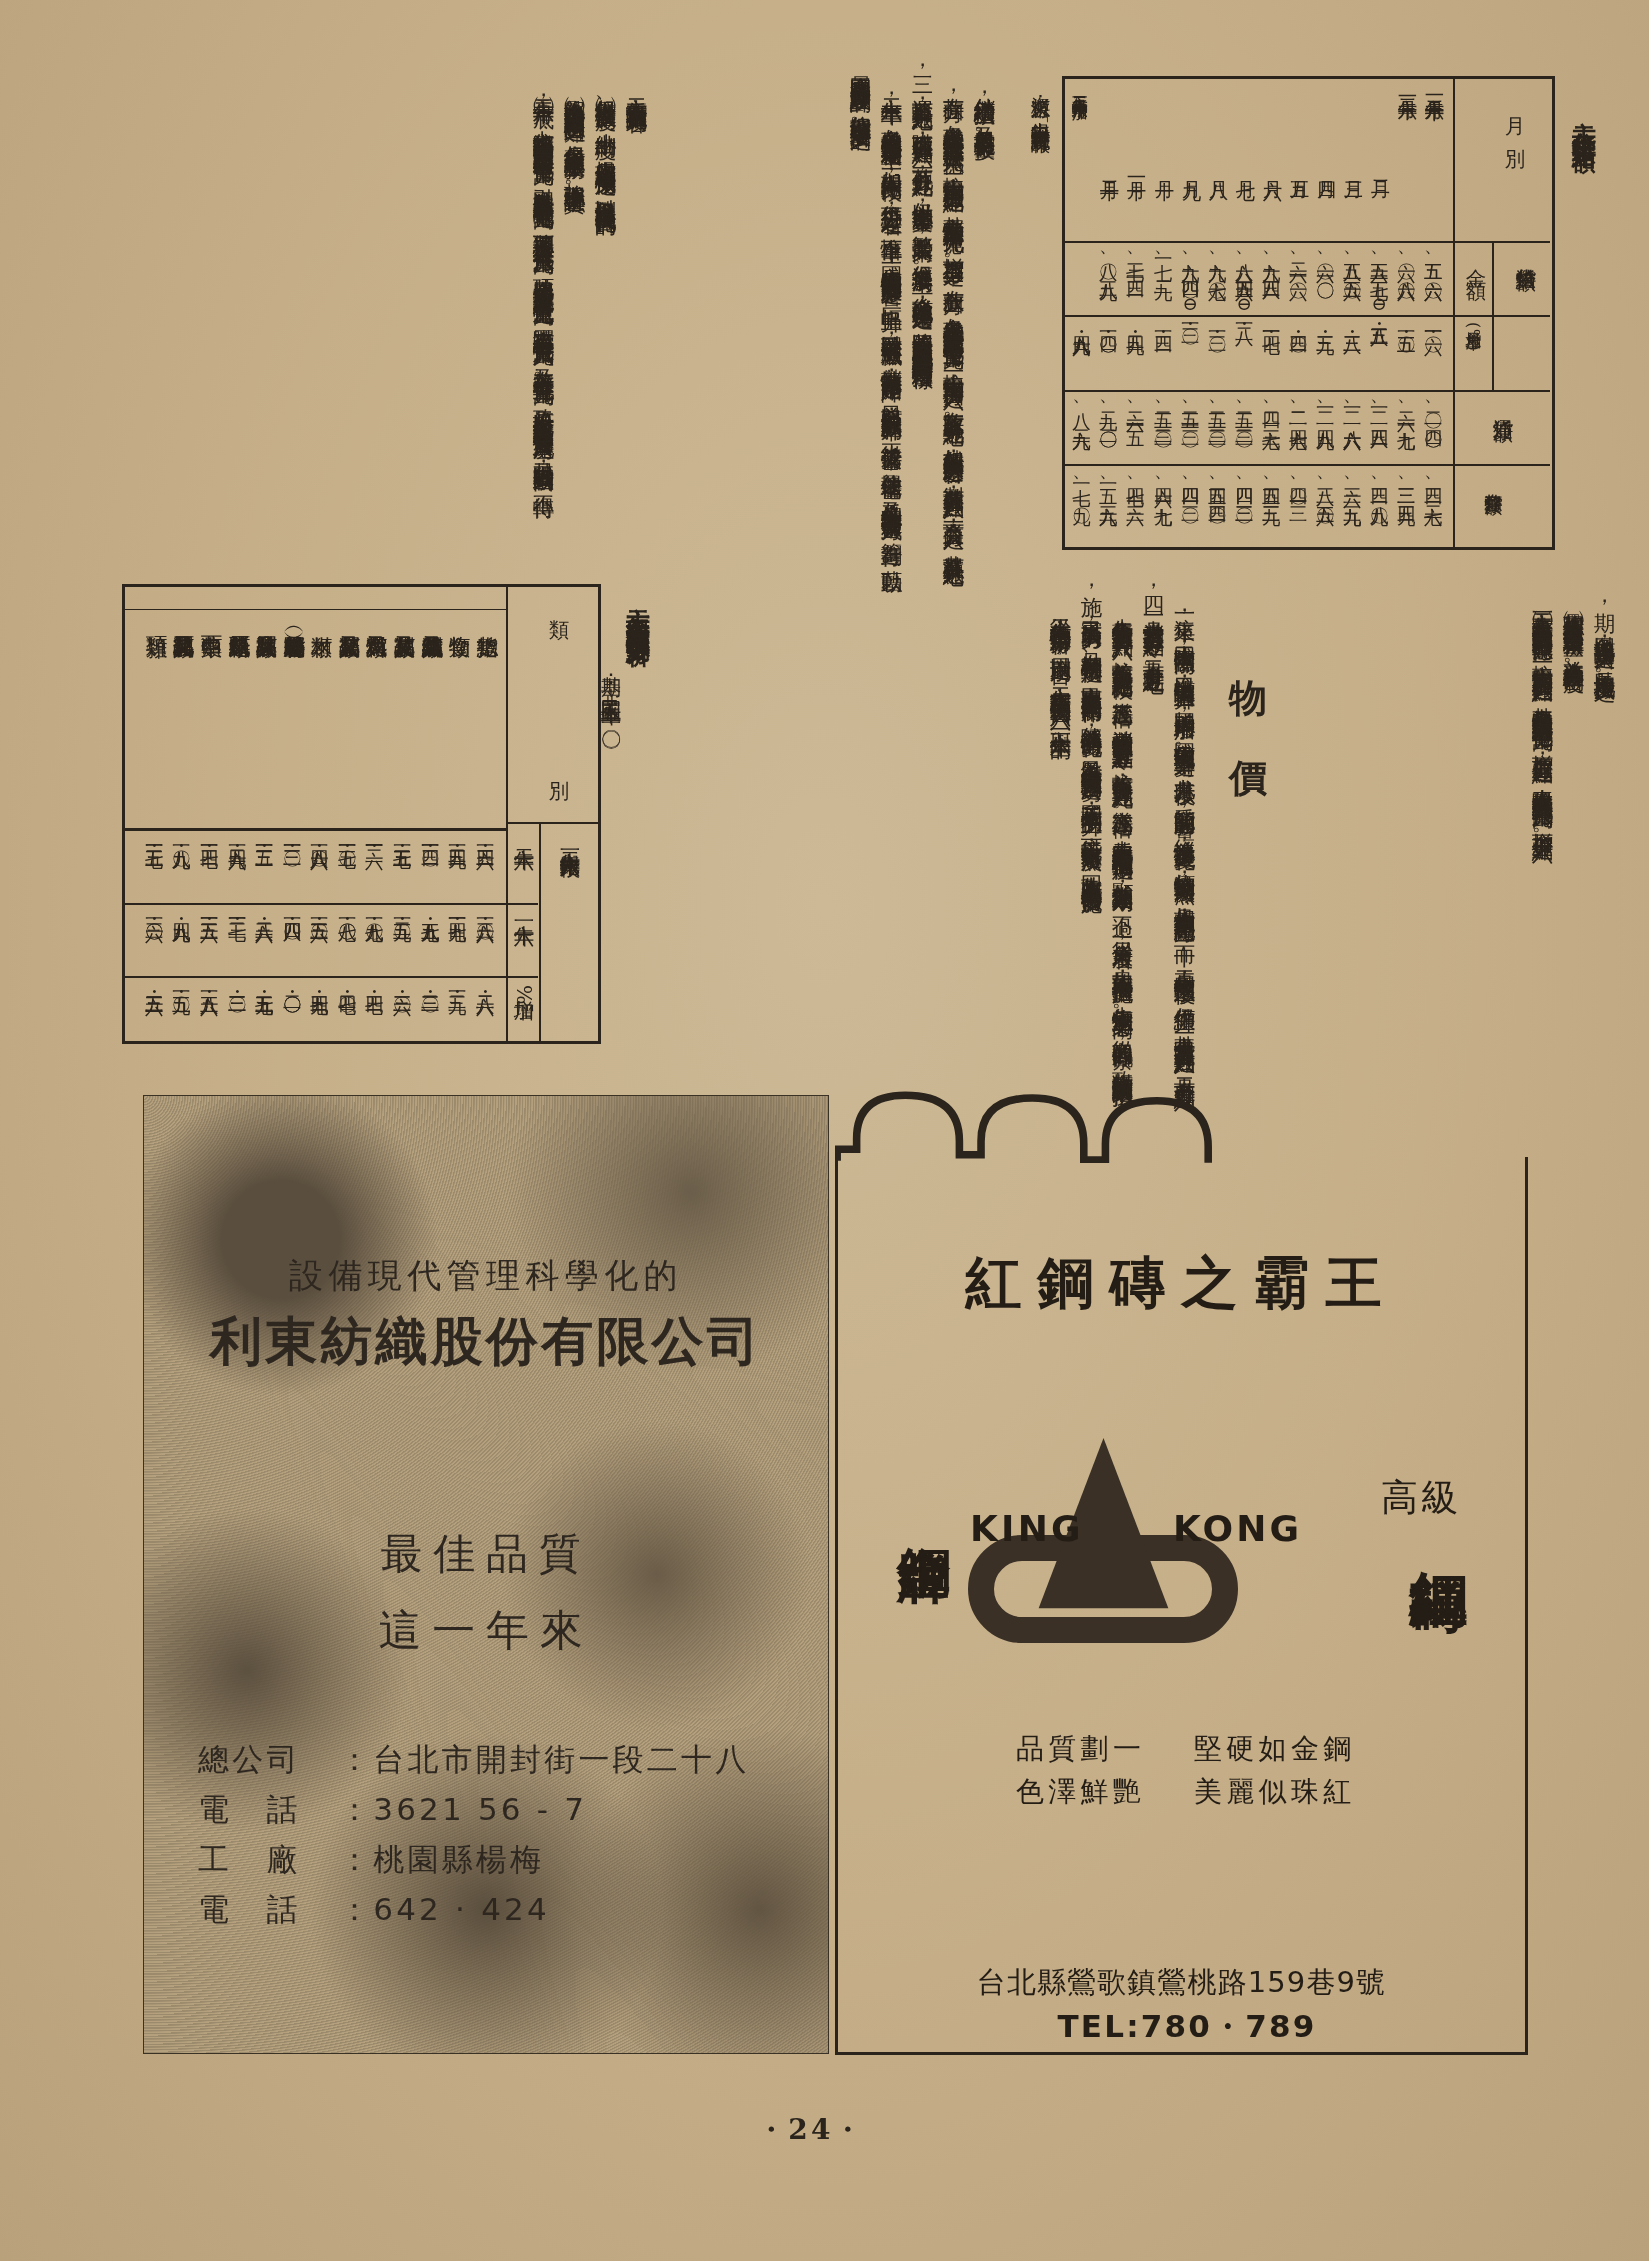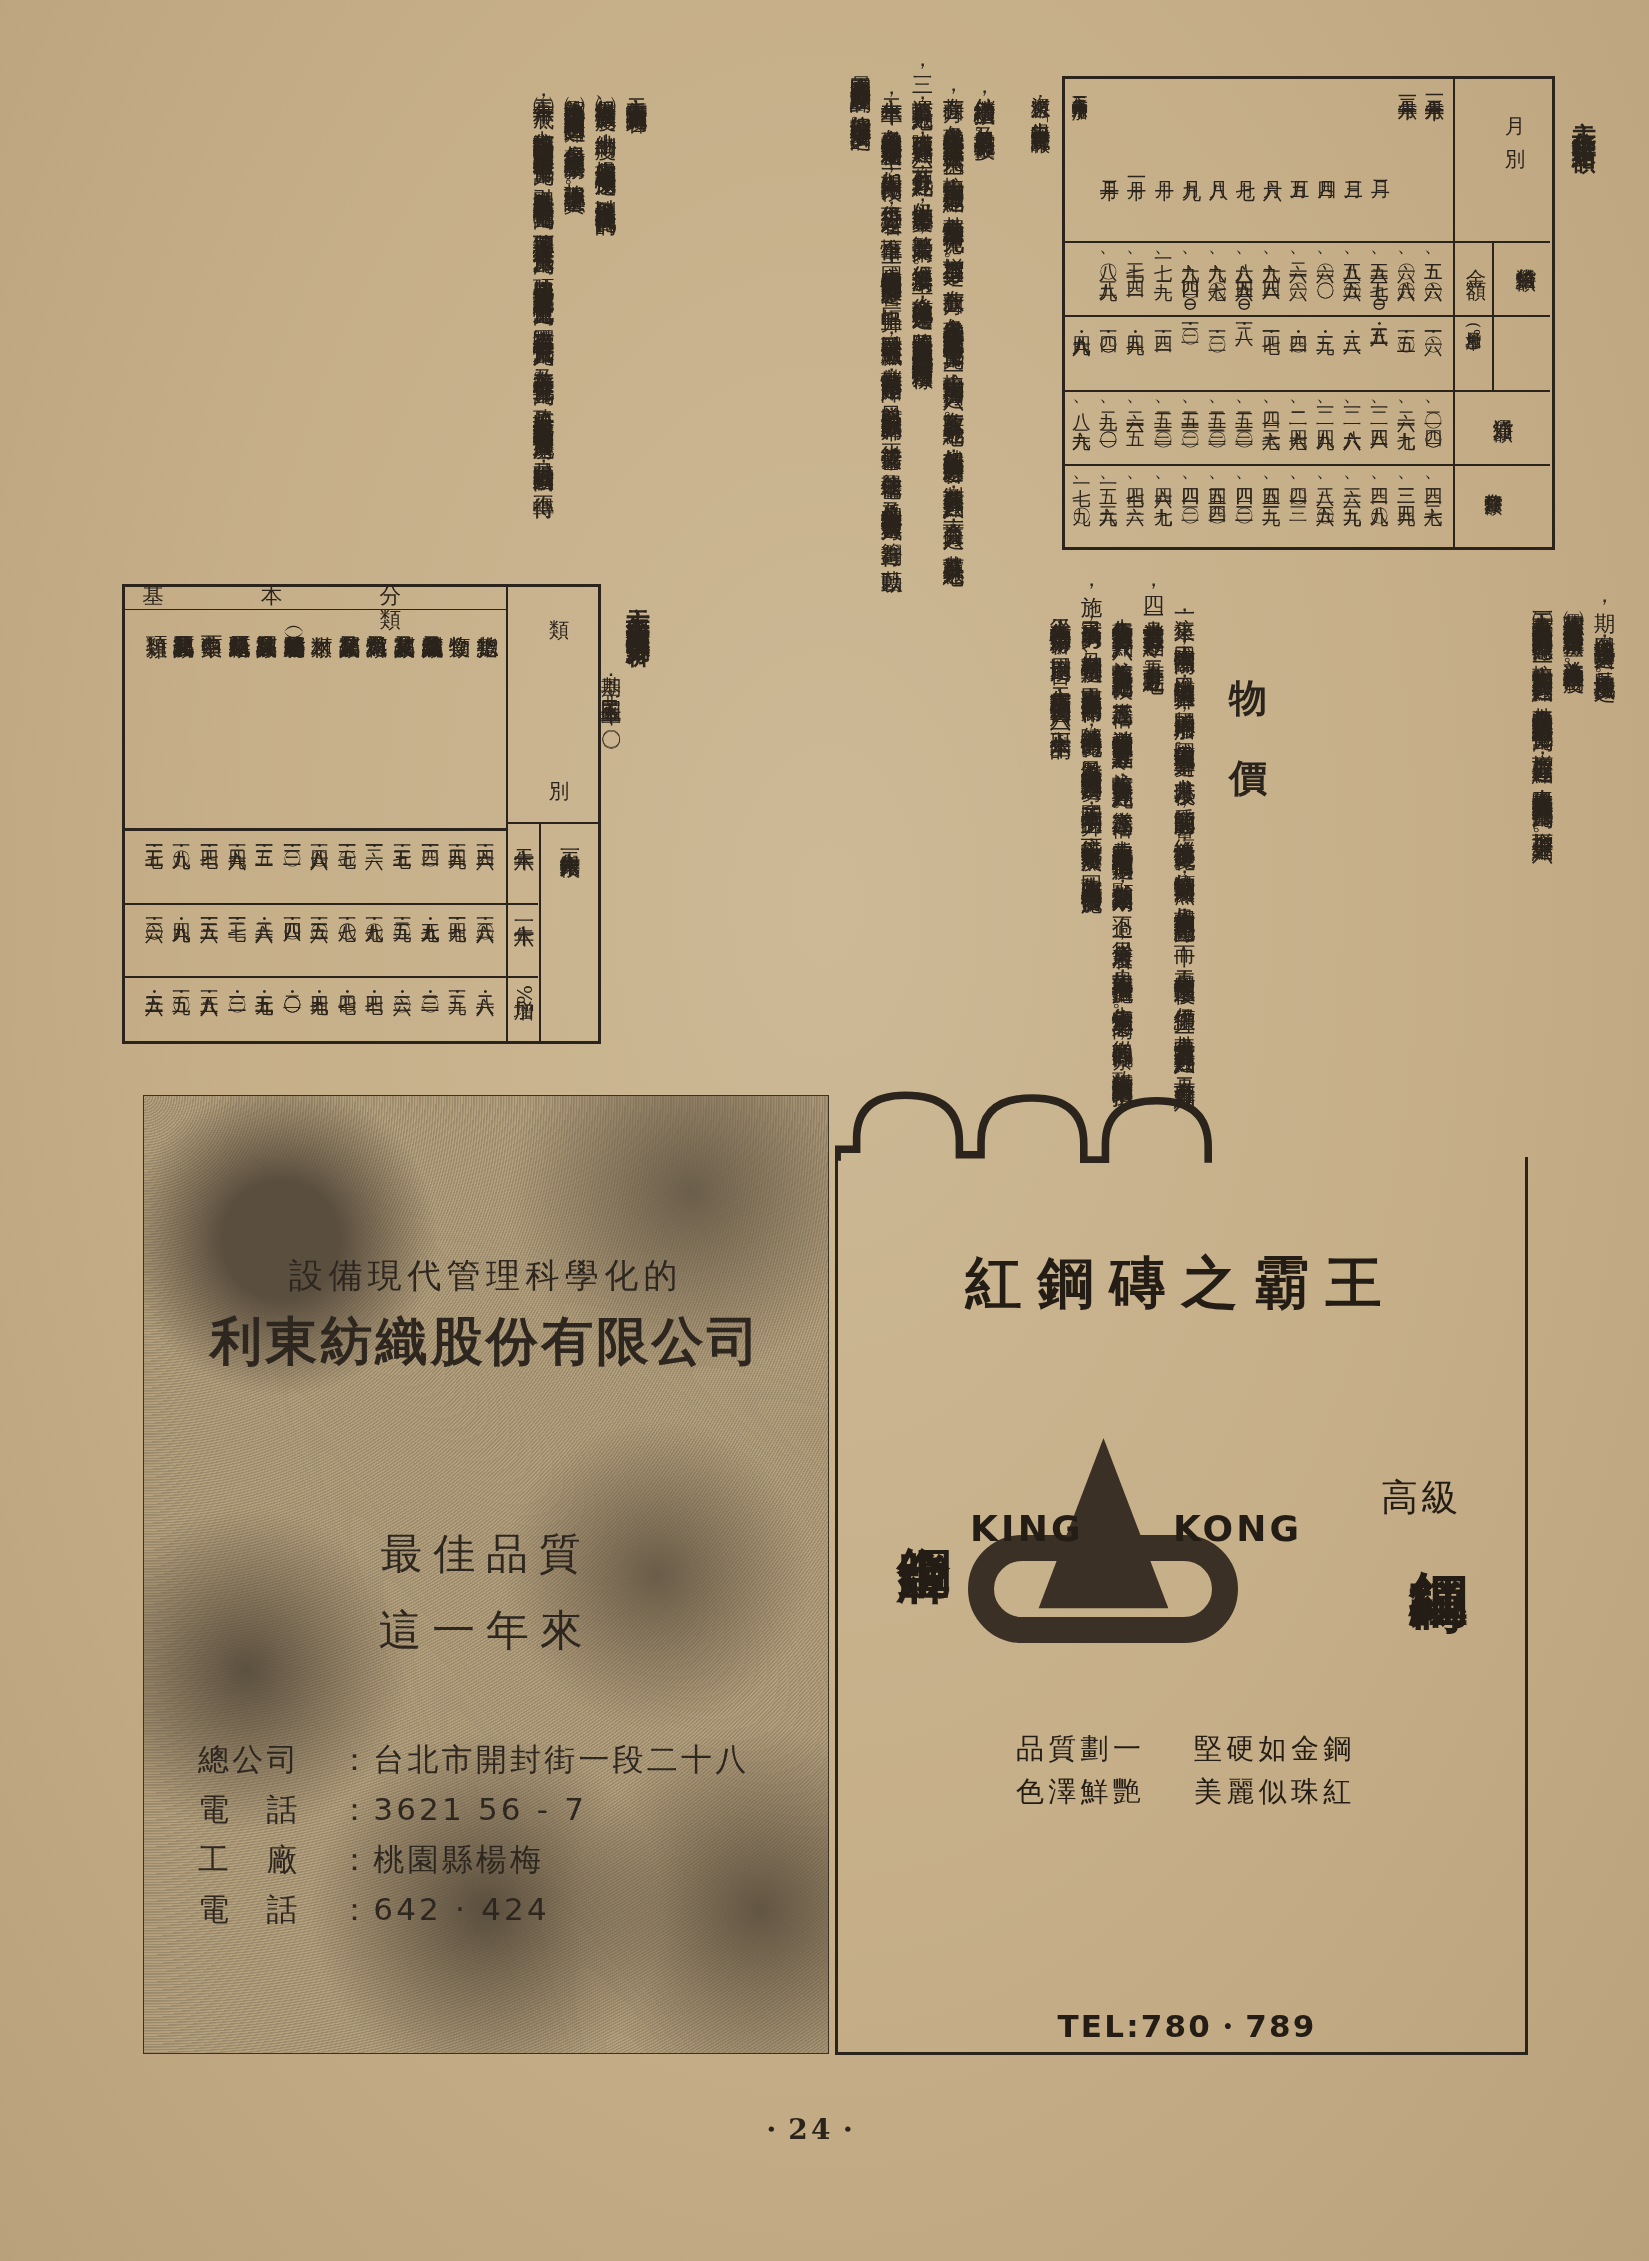--- a/index.html
+++ b/index.html
@@ -146,21 +146,20 @@
 
   <div class="title-big" style="left:1222px;top:649px;font-size:38px;letter-spacing:81px;">物價</div>
   <div class="col-text" style="left:611px;top:579px;height:497px;width:589px;" id="price-body"><div style="text-indent: 1em;">這一年來，由于國際物價高漲，進出口物價隨着大幅上升，加以國內需求增加，國內物價呈現全面上升之勢。尤其十月以後，受能源問題的影響，經濟情況多起重大變化，物價波動亦較前更激烈，如十月物價水準曾創歷年高紀錄，而十一、十二兩個月物價大幅上漲後，仍續作上升，其中十一月躉售指數上升百分之二點八四，十二月上升百分之四點六四，十一月消費者指數上升百分之二點零一，十二月上升百分之零點五七。</div><div style="text-indent: 1em;">去年全年躉售物價指數上升百分二二點八六，較前年全年上升百分之四點七相比較，幾高達五倍，消費者物價指數全年上升百分之一三點零五，較前年全年上升百分之四點九，亦幾高達三倍。由此看來去年政府採取種種措施穩定物價，顯然並未達到預期效果，不過，從另一角度來看，如果政府不採取這些措施，去年物價上漲率必更高。從客觀的條件觀察，政府對於物價調整政策及限價措施，實已盡了最大的努力，且在初期確對穩定物價、定安民生方面發生了很大的制衡作用，然隨着經濟情勢的變化，以及衡量六十三年世界物價與經濟貿易趨勢，我國六十三年物價的上升，可能較六十二年有過而無不及，因此政府在政策上將有部份改變措施。</div><div style="text-indent: 1em;">從六十二年躉售物價變動情形分析，以用途別而言，六十二年生產用品類躉售物價為一三六・四六，與六十一年全年的一</div></div>
 
   <div class="title-big" style="left:622px;top:589px;font-size:24px;letter-spacing:2.2px;">六十二年與六十一年躉售物價變動分析</div>
   <div class="col-text" style="left:595px;top:660px;font-size:20.5px;height:270px;">基期：民國五十五年＝一〇〇</div>
 
   <div class="box" style="left:122px;top:584px;width:473px;height:454px;">
     <div class="vline" style="left:381px;top:0;height:454px;"></div>
     <div class="hline" style="left:0;top:21.6px;width:381px;"></div>
-    <div class="mt-cell" style="left:16px;top:-3.2px;writing-mode:horizontal-tb;font-size:21.6px;letter-spacing:97px;direction:rtl;width:357px;">基本分類</div>
     <div class="mt-cell" style="left:422px;top:16px;letter-spacing:162px;">類別</div>
     <div class="hline" style="left:0;top:241px;width:381px;height:3.2px;"></div>
     <div class="hline" style="left:381px;top:235px;width:92px;"></div>
     <div class="hline" style="left:0;top:316px;width:381px;"></div>
     <div class="hline" style="left:381px;top:316px;width:32px;"></div>
     <div class="hline" style="left:0;top:389px;width:381px;"></div>
     <div class="hline" style="left:381px;top:389px;width:32px;"></div>
     <div class="vline" style="left:414px;top:235px;height:219px;"></div>
     <div class="mt-cell" style="left:433px;top:249px;">六十二年與六十一年比較</div>
     <div class="mt-cell" style="left:387px;top:246px;">六十二年</div>
@@ -248,20 +247,21 @@
     </svg>
     <div class="t" style="left:132px;top:351px;font-size:36px;font-weight:bold;letter-spacing:3.2px;">KING</div>
     <div class="t" style="left:335px;top:351px;font-size:36px;font-weight:bold;letter-spacing:3.2px;">KONG</div>
     <div class="t v" style="left:49px;top:346px;font-size:54px;font-weight:bold;letter-spacing:2.2px;">金鋼牌</div>
     <div class="t" style="left:543px;top:316px;font-size:37px;letter-spacing:3.2px;">高級</div>
     <div class="t v" style="left:562px;top:368px;font-size:58px;font-weight:bold;letter-spacing:2.2px;">紅鋼磚</div>
     <div id="ad2-features" style="position:absolute;left:178px;top:570px;width:378px;">
         <div style="font-family: &quot;DejaVu Sans&quot;, sans-serif; font-size: 28px; line-height: 43px; color: rgb(36, 29, 22); letter-spacing: 4.3px; white-space: nowrap;"><span style="display: inline-block; width: 178px;">品質劃一</span><span>堅硬如金鋼</span></div>
         <div style="font-family: &quot;DejaVu Sans&quot;, sans-serif; font-size: 28px; line-height: 43px; color: rgb(36, 29, 22); letter-spacing: 4.3px; white-space: nowrap;"><span style="display: inline-block; width: 178px;">色澤鮮艷</span><span>美麗似珠紅</span></div>
       </div>
+    <div class="t" style="left:0;right:0;top:806px;text-align:center;font-size:29px;letter-spacing:1.1px;">台北縣鶯歌鎮鶯桃路159巷9號</div>
     <div class="t" style="left:11px;right:0;top:849px;text-align:center;font-size:31px;font-weight:bold;letter-spacing:2.2px;">TEL:780・789</div>
   </div>
 
   <div style="position:absolute;left:757px;top:2111px;font-size:28px;font-weight:bold;letter-spacing:3.2px;">
     <span>・</span><span>24</span><span>・</span>
   </div>
 </div>
 
 
 </body></html>

